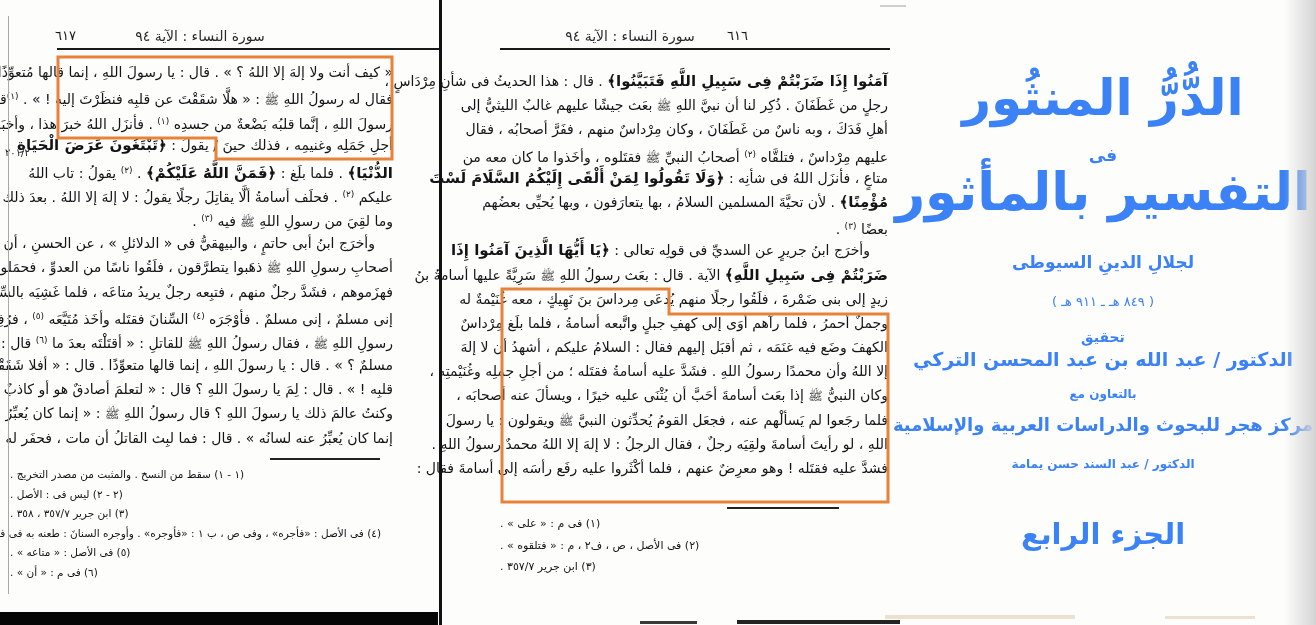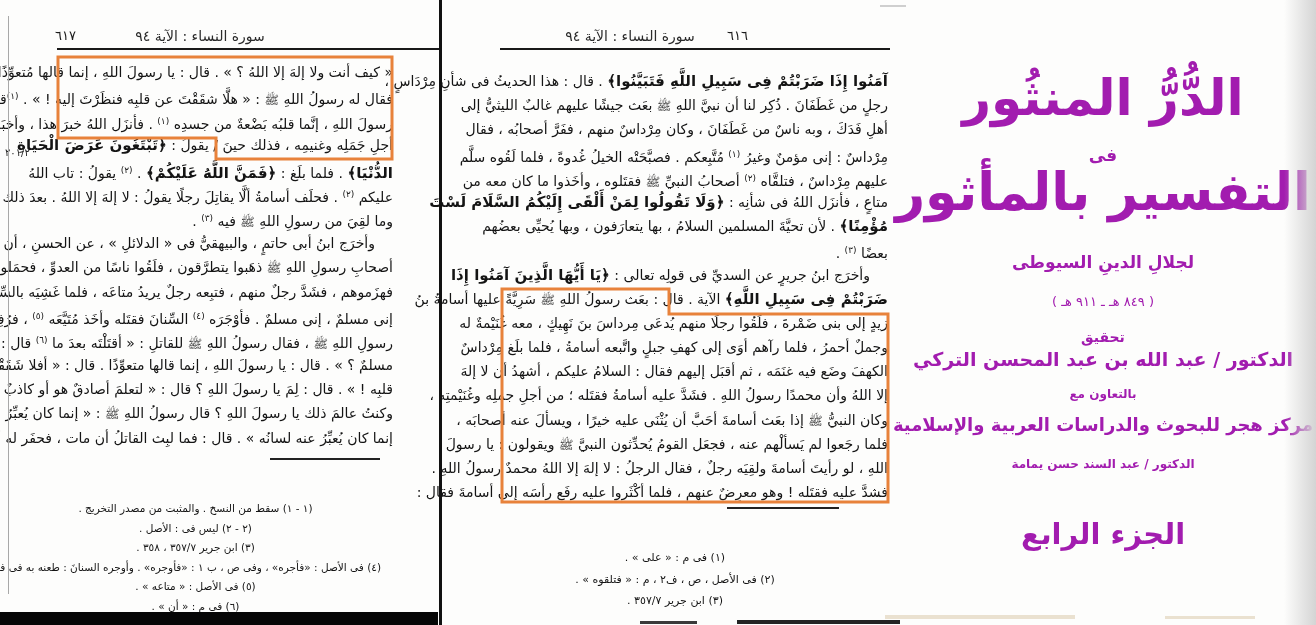--- a/index.html
+++ b/index.html
@@ -23,28 +23,28 @@
     white-space:nowrap;overflow:visible;
   }
   #page-617 .line{height:24.4px;line-height:24.4px;}
   #page-616 .line{height:24.2px;line-height:24.2px;}
   .line.last{text-align-last:right;}
   .line.indent{padding-right:18px;}
   .quran{font-weight:bold;font-size:15px;}
   .fnmark{font-size:9px;vertical-align:5px;}
   .salla{font-size:12px;}
 
-  .fn-block{position:absolute;direction:rtl;text-align:center;box-sizing:border-box;margin-top:34px;}
+  .fn-block{position:absolute;direction:rtl;text-align:left;box-sizing:border-box;}
   #page-617 .fn-block{left:0;width:383px;top:464px;padding-right:12px;font-size:10.5px;line-height:19.5px;}
   #page-616 .fn-block{left:45px;width:388px;top:512px;padding-right:38px;font-size:11px;line-height:21.5px;}
   .fnline{white-space:nowrap;}
 
   .margin-note{position:absolute;left:5px;top:147px;font-size:10px;direction:rtl;color:#1a1a1a;}
 
-  .tp-line{position:absolute;left:0;width:100%;text-align:center;direction:rtl;color:#a21caf;}
+  .tp-line{position:absolute;left:0;width:100%;text-align:center;direction:rtl;color:#3b82f6;}
   .tp-title1{top:68px;font-size:50px;font-weight:bold;}
   .tp-conn{top:144px;font-size:17px;font-weight:bold;}
   .tp-title2{top:161px;font-size:52px;font-weight:bold;}
   .tp-author{top:251px;font-size:17px;font-weight:bold;}
   .tp-dates{top:293px;font-size:13px;}
   .tp-tahqiq{top:328px;font-size:14px;font-weight:bold;}
   .tp-editor1{top:347px;font-size:19px;font-weight:bold;}
   .tp-coop{top:386px;font-size:12px;font-weight:bold;}
   .tp-center{top:413px;font-size:18px;font-weight:bold;}
   .tp-editor2{top:456px;font-size:12px;font-weight:bold;}
@@ -106,21 +106,20 @@
 
   <div class="page" id="page-616">
     <span class="pg-header-title" style="left:75px;top:27px;width:200px;text-align:center">سورة النساء : الآية ٩٤</span>
     <span class="pg-num" style="left:272px;top:27px">٦١٦</span>
     <div class="rule" style="left:45px;top:47px;width:390px"></div>
 
     <div class="body-block" style="left:45px;top:68px;width:388px">
         <div class="line"><span class="quran">آمَنُوا إِذَا ضَرَبْتُمْ فِى سَبِيلِ اللَّهِ فَتَبَيَّنُوا﴾</span><span class="txt"> . قال : هذا الحديثُ فى شأنِ مِرْدَاسٍ ،</span></div>
         <div class="line"><span class="txt">رجلٍ من غَطَفَانَ . ذُكِر لنا أن نبيَّ اللهِ </span><span class="salla">ﷺ</span><span class="txt"> بعَث جيشًا عليهم غالبٌ الليثيُّ إلى</span></div>
         <div class="line"><span class="txt">أهلِ فَدَكَ ، وبه ناسٌ من غَطَفَانَ ، وكان مِرْداسٌ منهم ، ففَرَّ أصحابُه ، فقال</span></div>
-        <div class="line"><span class="txt">مِرْداسٌ : إنى مؤمنٌ وغيرُ </span><span class="fnmark">(١)</span><span class="txt"> مُتَّبِعكم . فصبَّحَتْه الخيلُ غُدوةً ، فلما لَقُوه سلَّم</span></div>
         <div class="line"><span class="txt">عليهم مِرْداسٌ ، فتلقَّاه </span><span class="fnmark">(٢)</span><span class="txt"> أصحابُ النبيِّ </span><span class="salla">ﷺ</span><span class="txt"> فقتَلوه ، وأخَذوا ما كان معه من</span></div>
         <div class="line"><span class="txt">متاعٍ ، فأنزَل اللهُ فى شأنِه : </span><span class="quran">﴿وَلَا تَقُولُوا لِمَنْ أَلْقَى إِلَيْكُمُ السَّلَامَ لَسْتَ</span></div>
         <div class="line"><span class="quran">مُؤْمِنًا﴾</span><span class="txt"> . لأن تحيَّةَ المسلمين السلامُ ، بها يتعارَفون ، وبها يُحيِّى بعضُهم</span></div>
         <div class="line last"><span class="txt">بعضًا </span><span class="fnmark">(٣)</span><span class="txt"> .</span></div>
         <div class="line indent"><span class="txt">وأخرَج ابنُ جريرٍ عن السديِّ فى قولِه تعالى : </span><span class="quran">﴿يَا أَيُّهَا الَّذِينَ آمَنُوا إِذَا</span></div>
         <div class="line"><span class="quran">ضَرَبْتُمْ فِى سَبِيلِ اللَّهِ﴾</span><span class="txt"> الآية . قال : بعَث رسولُ اللهِ </span><span class="salla">ﷺ</span><span class="txt"> سَرِيَّةً عليها أسامةُ بنُ</span></div>
         <div class="line"><span class="txt">زيدٍ إلى بنى ضَمْرةَ ، فلَقُوا رجلًا منهم يُدعَى مِرداسَ بنَ نَهِيكٍ ، معه غُنَيْمةٌ له</span></div>
         <div class="line"><span class="txt">وجملٌ أحمرُ ، فلما رآهم أوَى إلى كهفِ جبلٍ واتَّبعه أسامةُ ، فلما بلَغ مِرْداسٌ</span></div>
         <div class="line"><span class="txt">الكهفَ وضَع فيه غنَمَه ، ثم أقبَل إليهم فقال : السلامُ عليكم ، أشهدُ أن لا إلهَ</span></div>
         <div class="line"><span class="txt">إلا اللهُ وأن محمدًا رسولُ اللهِ . فشَدَّ عليه أسامةُ فقتَله ؛ من أجلِ جملِه وغُنَيْمتِه ،</span></div>

